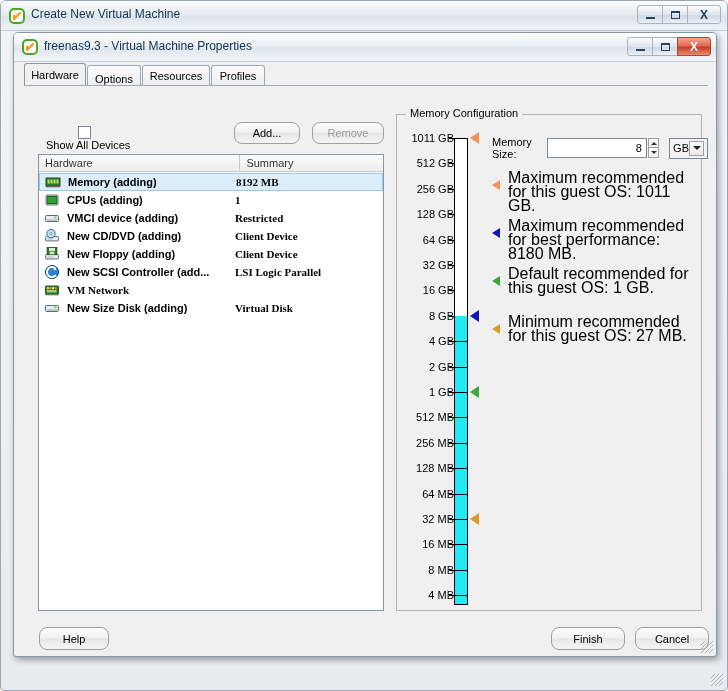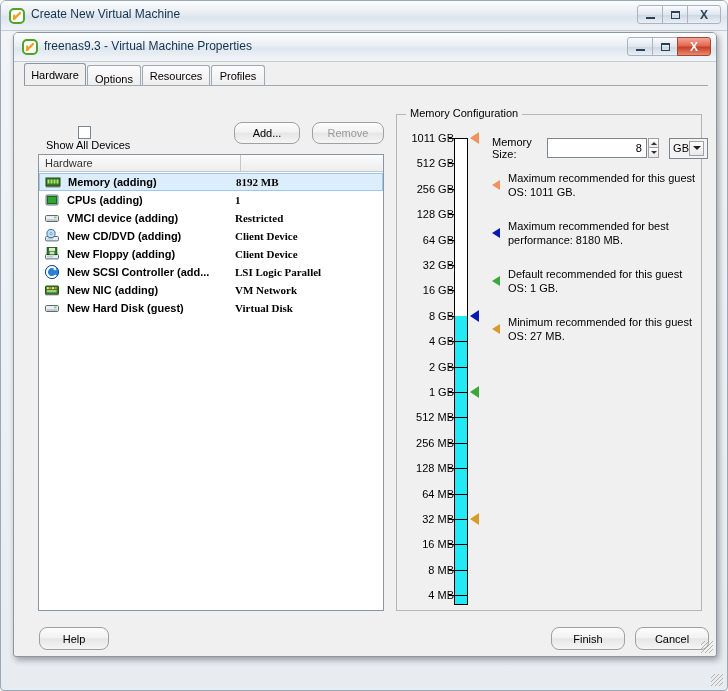--- a/index.html
+++ b/index.html
@@ -242,21 +242,21 @@
   }
   .tri-down{width:0;height:0;border-left:4px solid transparent;border-right:4px solid transparent;border-top:4px solid #222;}
 
   
   .rec-row{position:absolute;left:468px;display:flex;align-items:flex-start;}
   .rec-marker{
     width:0;height:0;flex:0 0 auto;
     border-top:5px solid transparent;border-bottom:5px solid transparent;
     border-right:8px solid #000;margin-top:9px;margin-right:8px;
   }
-  .rec-text{font-size:11px;color:#000;line-height:14px;width:190px;}
+  .rec-text{font-size:16px;color:#000;line-height:14px;width:190px;}
 
   
   #btnbar{
     position:absolute;left:1px;top:586px;width:643px;height:38px;
   }
   #help-btn{position:absolute;left:24px;top:8px;width:70px;height:23px;}
   #finish-btn{position:absolute;left:536px;top:8px;width:74px;height:23px;}
   #cancel-btn{position:absolute;left:620px;top:8px;width:74px;height:23px;}
 
   .grip{
@@ -343,20 +343,21 @@
         <span class="chk"></span>
         <span id="show-all-label">Show All Devices</span>
       </div>
 
       <div class="btn" id="add-btn">Add...</div>
       <div class="btn disabled" id="remove-btn">Remove</div>
 
       <div id="hw-panel">
         <div id="hw-head">
           <div class="hw-head-cell" id="hw-head-hardware">Hardware</div>
+          <div class="hw-head-cell" id="hw-head-summary">Summary</div>
         </div>
         <div id="hw-rows">
             <div class="hw-row selected">
               <span class="hw-icon">
                 <svg width="16" height="16" viewBox="0 0 16 16">
                   <rect x="1" y="4" width="14" height="8" fill="#2f7a2f" stroke="#194d19"></rect>
                   <rect x="2.5" y="5.5" width="2" height="4" fill="#b6e35a"></rect>
                   <rect x="5.5" y="5.5" width="2" height="4" fill="#b6e35a"></rect>
                   <rect x="8.5" y="5.5" width="2" height="4" fill="#b6e35a"></rect>
                   <rect x="11.5" y="5.5" width="2" height="4" fill="#b6e35a"></rect>
@@ -428,32 +429,31 @@
                 <svg width="16" height="16" viewBox="0 0 16 16">
                   <rect x="1.5" y="4" width="13" height="8.4" rx="0.8" fill="#2f7a2f" stroke="#1c5d1c"></rect>
                   <rect x="2.8" y="5.1" width="2" height="2" fill="#ffe45c"></rect>
                   <rect x="5.4" y="5.1" width="2" height="2" fill="#ff8d3a"></rect>
                   <rect x="8" y="5.1" width="2" height="2" fill="#ffe45c"></rect>
                   <rect x="10.6" y="5.1" width="2" height="2" fill="#ff8d3a"></rect>
                   <rect x="2.8" y="8" width="9.8" height="2.4" fill="#9ed070"></rect>
                   <rect x="1.5" y="12" width="13" height="1.3" fill="#6b6b6b"></rect>
                 </svg>
               </span>
-              <span class="hw-name">New NIC (adding)</span>
               <span class="hw-summary">VM Network</span>
             </div>
             <div class="hw-row">
               <span class="hw-icon">
                 <svg width="16" height="16" viewBox="0 0 16 16">
                   <rect x="1.5" y="5.5" width="13" height="6" rx="1.2" fill="#e9eef2" stroke="#5d6b78"></rect>
                   <rect x="2.8" y="9.3" width="10.4" height="1.5" fill="#b3bec8"></rect>
                   <rect x="10" y="6.6" width="2.6" height="1.6" fill="#7fd24f"></rect>
                 </svg>
               </span>
-              <span class="hw-name">New Hard Disk (guest)</span>
+              <span class="hw-name">New Size Disk (adding)</span>
               <span class="hw-summary">Virtual Disk</span>
             </div>
           </div>
       </div>
 
       <div id="mem-group"></div>
       <div id="mem-legend">Memory Configuration</div>
 
       <div id="scale-wrap">
           <div id="scale-bar-outline" style="top: 12px; height: 467.2px;"></div>

